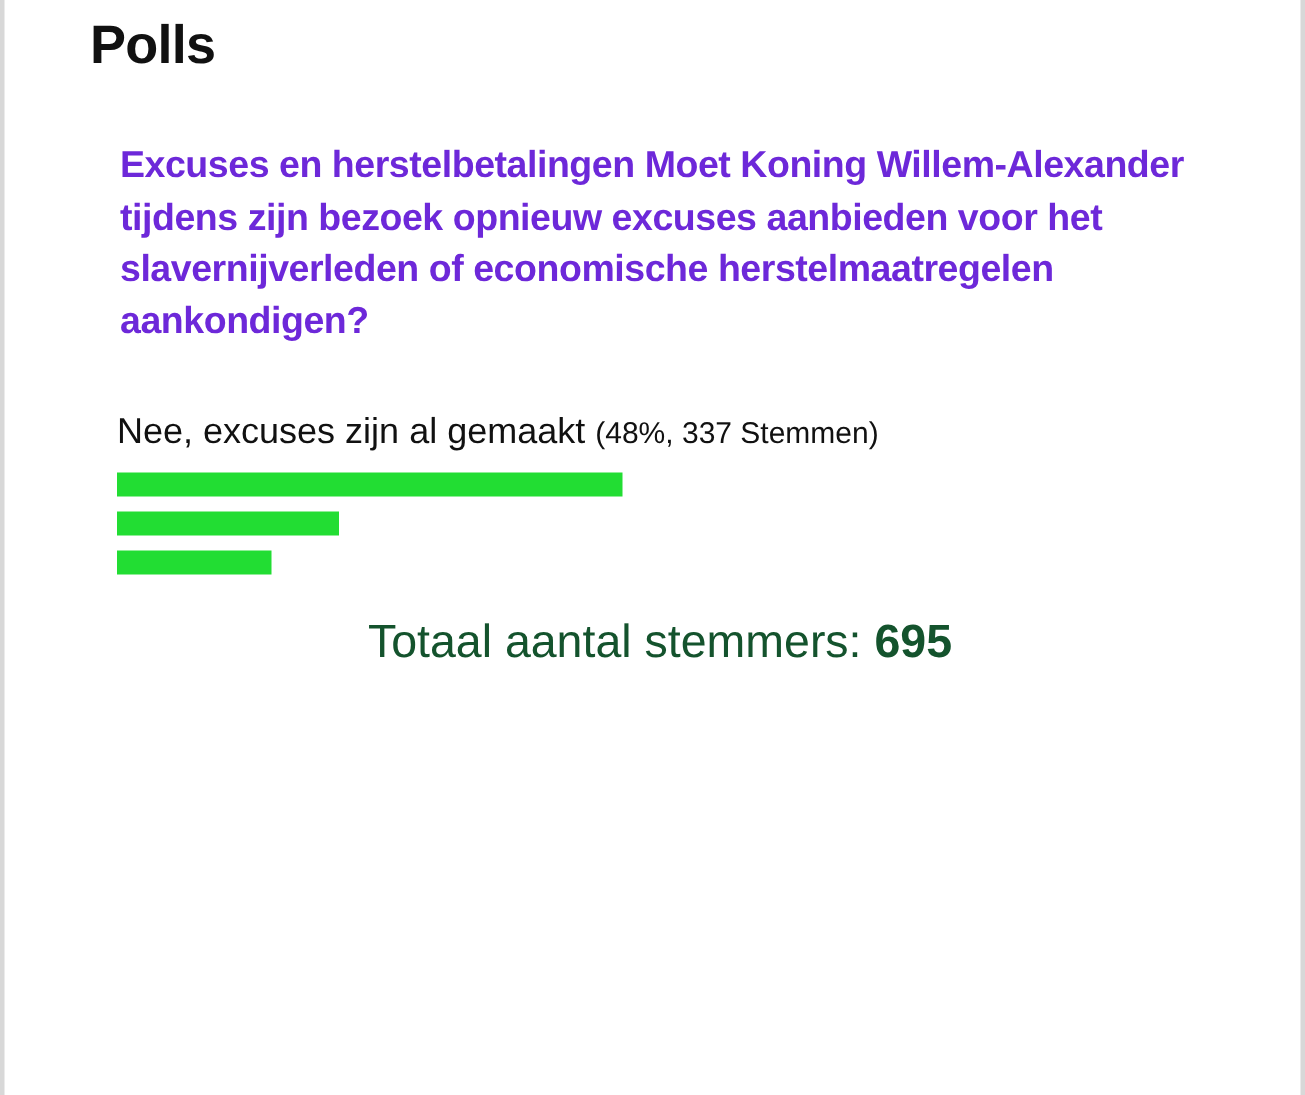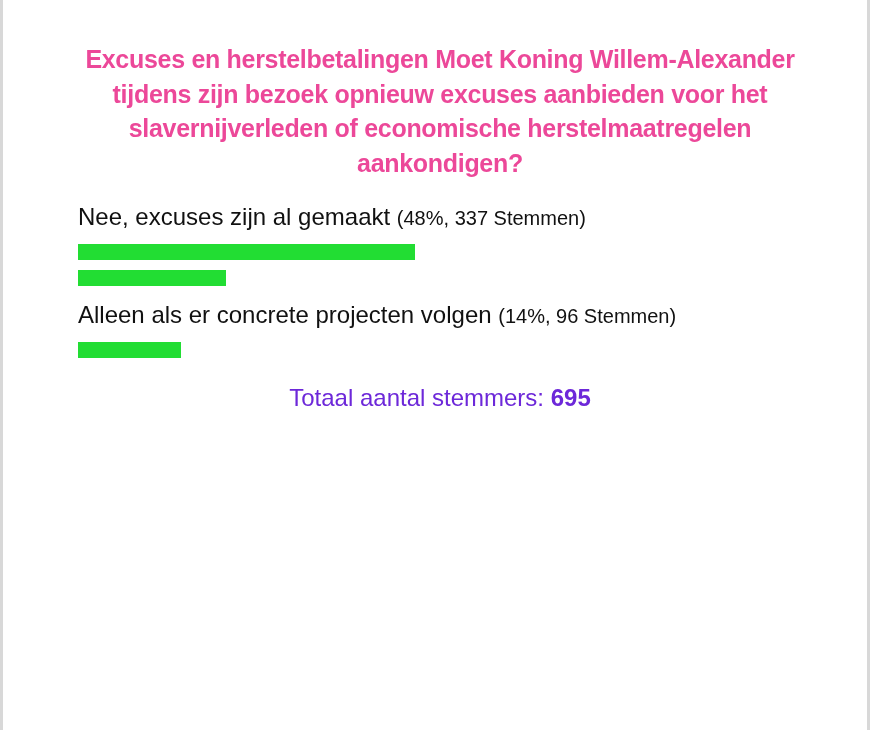--- a/index.html
+++ b/index.html
@@ -24,30 +24,30 @@
   }
   .poll-heading {
     font-size: 36px;
     font-weight: bold;
     color: #111111;
     letter-spacing: -0.5px;
     margin: 8px 0 0 0;
     line-height: 1.2;
   }
   .poll-question {
-    text-align: center;
+    text-align: left;
     font-size: 25px;
     font-weight: bold;
     line-height: 1.38;
-    color: #ec4899;
+    color: #6d28d9;
     margin: 42px 20px 0 20px;
     letter-spacing: -0.3px;
   }
   .options {
-    margin-top: 18px;
+    margin-top: 38px;
     padding-left: 18px;
   }
   .option {
     margin-bottom: 6px;
   }
   .option-label {
     font-size: 24px;
     line-height: 1.62;
     color: #111111;
     font-weight: normal;
@@ -70,22 +70,22 @@
     margin-bottom: 10px;
     width: 680px;
   }
   .bar-fill {
     height: 16px;
     background: #22dd33;
     display: block;
   }
   .total {
     text-align: center;
-    font-size: 24px;
-    color: #6d28d9;
+    font-size: 31px;
+    color: #14532d;
     margin-top: 26px;
     line-height: 1.2;
   }
   .total-count {
     font-weight: bold;
   }
   .edge-left, .edge-right {
     position: absolute;
     top: 0;
     width: 3px;
@@ -96,20 +96,21 @@
   .edge-right { right: 0; }
 </style>
 </head>
 <body>
 
 <div class="edge-left"></div>
 <div class="edge-right"></div>
 
 <div class="page">
 
+  <h1 class="poll-heading">Polls</h1>
 
   <div class="poll-question">Excuses en herstelbetalingen Moet Koning Willem-Alexander tijdens zijn bezoek opnieuw excuses aanbieden voor het slavernijverleden of economische herstelmaatregelen aankondigen?</div>
 
   <div class="options">
 
     <div class="option">
       <div class="option-label">
         <span>Nee, excuses zijn al gemaakt</span>
         <span class="option-meta">(48%, 337 Stemmen)</span>
       </div>
@@ -119,24 +120,20 @@
     </div>
 
     <div class="option leading">
       <div class="bar-track">
         <span class="bar-fill" style="width:148px"></span>
       </div>
     </div>
 
 
     <div class="option">
-      <div class="option-label">
-        <span>Alleen als er concrete projecten volgen</span>
-        <span class="option-meta">(14%, 96 Stemmen)</span>
-      </div>
       <div class="bar-track">
         <span class="bar-fill" style="width:103px"></span>
       </div>
     </div>
 
   </div>
 
   <div class="total">
     <span>Totaal aantal stemmers:</span>
     <span class="total-count">695</span>

